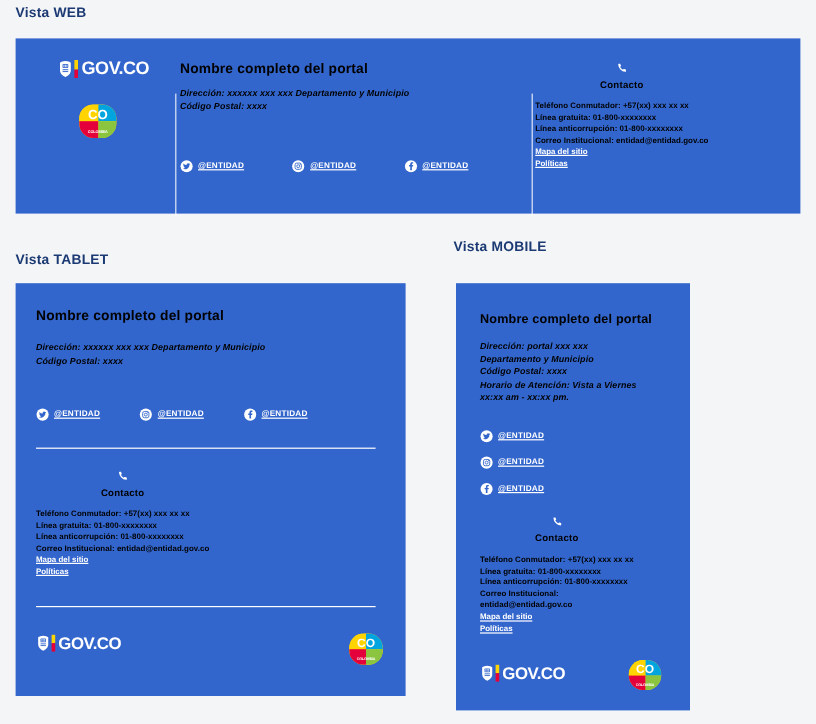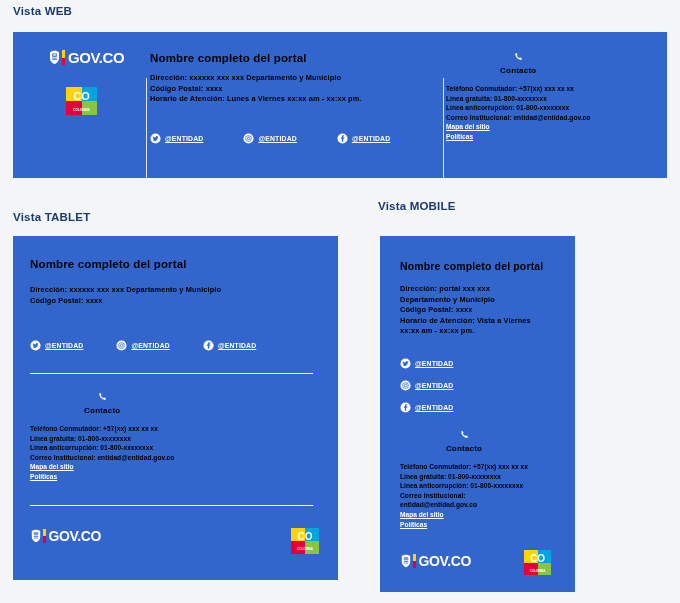--- a/index.html
+++ b/index.html
@@ -32,20 +32,21 @@
     font-weight: bold;
     letter-spacing: .15px;
     white-space: nowrap;
   }
   .addr-line {
     font-size: 7.4px;
     font-weight: bold;
     line-height: 10.6px;
     letter-spacing: .1px;
     white-space: nowrap;
+    font-style: italic;
   }
   .contact-head {
     display: flex;
     align-items: center;
     gap: 5px;
     font-size: 8px;
     font-weight: bold;
     letter-spacing: .2px;
     flex-direction: column;
   }
@@ -89,21 +90,21 @@
   .govco .word {
     font-weight: bold;
     color: #fff;
     letter-spacing: -0.4px;
     line-height: 1;
   }
 
   
   .colombia {
     position: relative;
-    border-radius: 0;
+    border-radius: 12px;
     overflow: hidden;
     flex: none;
     background: #ffd400;
   }
   .colombia .q { position: absolute; width: 50%; height: 50%; }
   .colombia .q1 { left:0; top:0;  background: #ffd400; }
   .colombia .q2 { left:50%; top:0; background: #00a5e0; }
   .colombia .q3 { left:0; top:50%; background: #e4003a; }
   .colombia .q4 { left:50%; top:50%; background: #8bc53f; }
   .colombia .co {
@@ -217,21 +218,20 @@
     <span class="q q4"></span>
     <span class="co">CO</span>
     <span class="cap">COLOMBIA</span>
   </div>
 
   <div id="web-body">
     <div class="portal-title">Nombre completo del portal</div>
     <div class="addr-block">
       <div class="addr-line">Dirección: xxxxxx xxx xxx Departamento y Municipio</div>
       <div class="addr-line">Código Postal: xxxx</div>
-      <div class="addr-line">Horario de Atención: Lunes a Viernes xx:xx am - xx:xx pm.</div>
     </div>
   </div>
 
   <div class="social-row" id="web-social">
     <a class="social" href="#">
       <svg class="sicon" viewBox="0 0 24 24">
         <circle cx="12" cy="12" r="11" fill="#ffffff"></circle>
         <path d="M19 7.9a5.6 5.6 0 0 1-1.6.5 2.8 2.8 0 0 0 1.2-1.6 5.6 5.6 0 0 1-1.8.7 2.8 2.8 0 0 0-4.8 2.5 7.9 7.9 0 0 1-5.7-2.9 2.8 2.8 0 0 0 .9 3.7 2.7 2.7 0 0 1-1.3-.4 2.8 2.8 0 0 0 2.2 2.7 2.8 2.8 0 0 1-1.2 0 2.8 2.8 0 0 0 2.6 1.9A5.6 5.6 0 0 1 5 16.3a7.9 7.9 0 0 0 12.2-7.1A5.7 5.7 0 0 0 19 7.9z" fill="#3366cc"></path>
       </svg>
       <span class="handle">@ENTIDAD</span>

